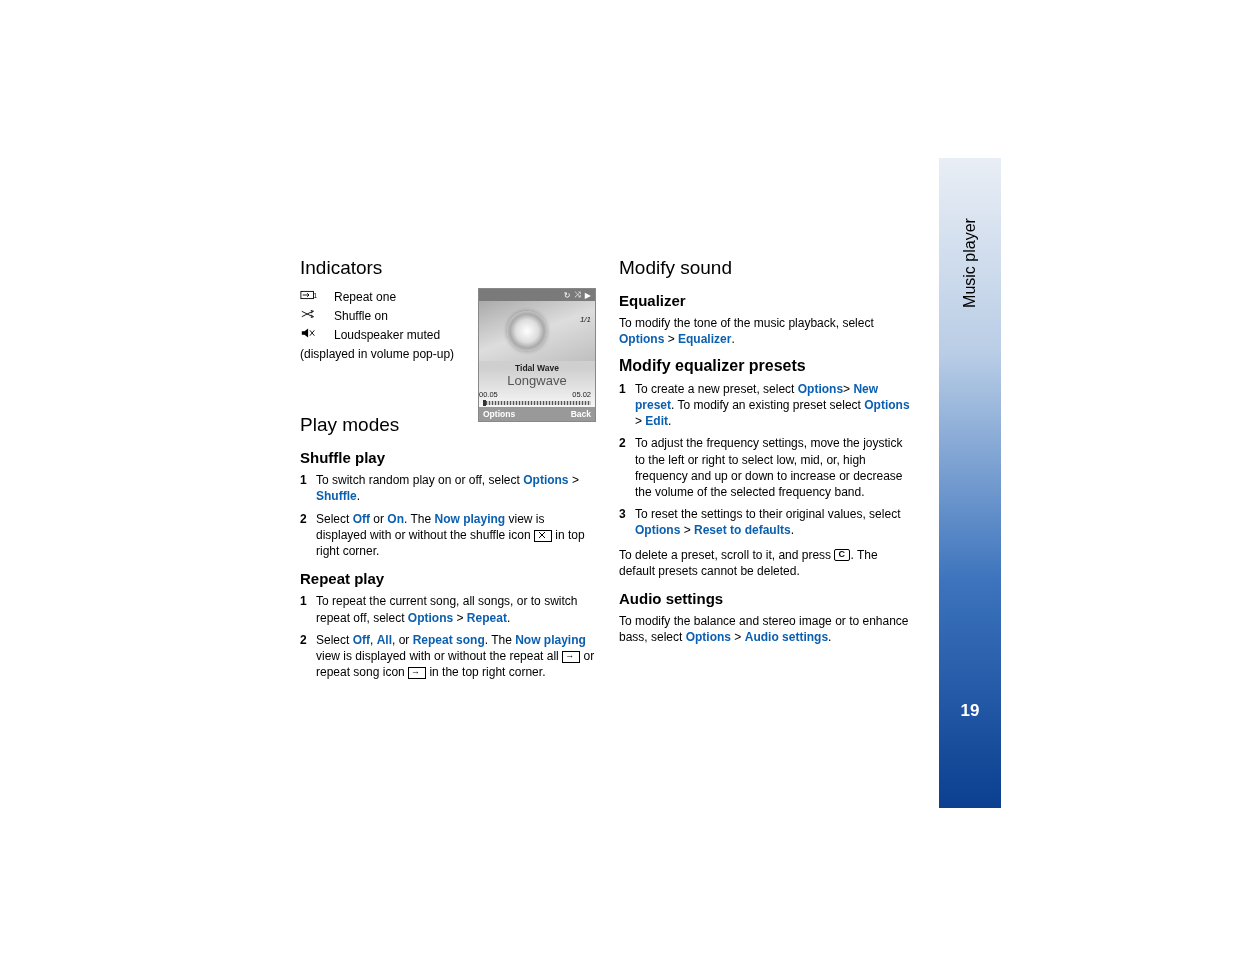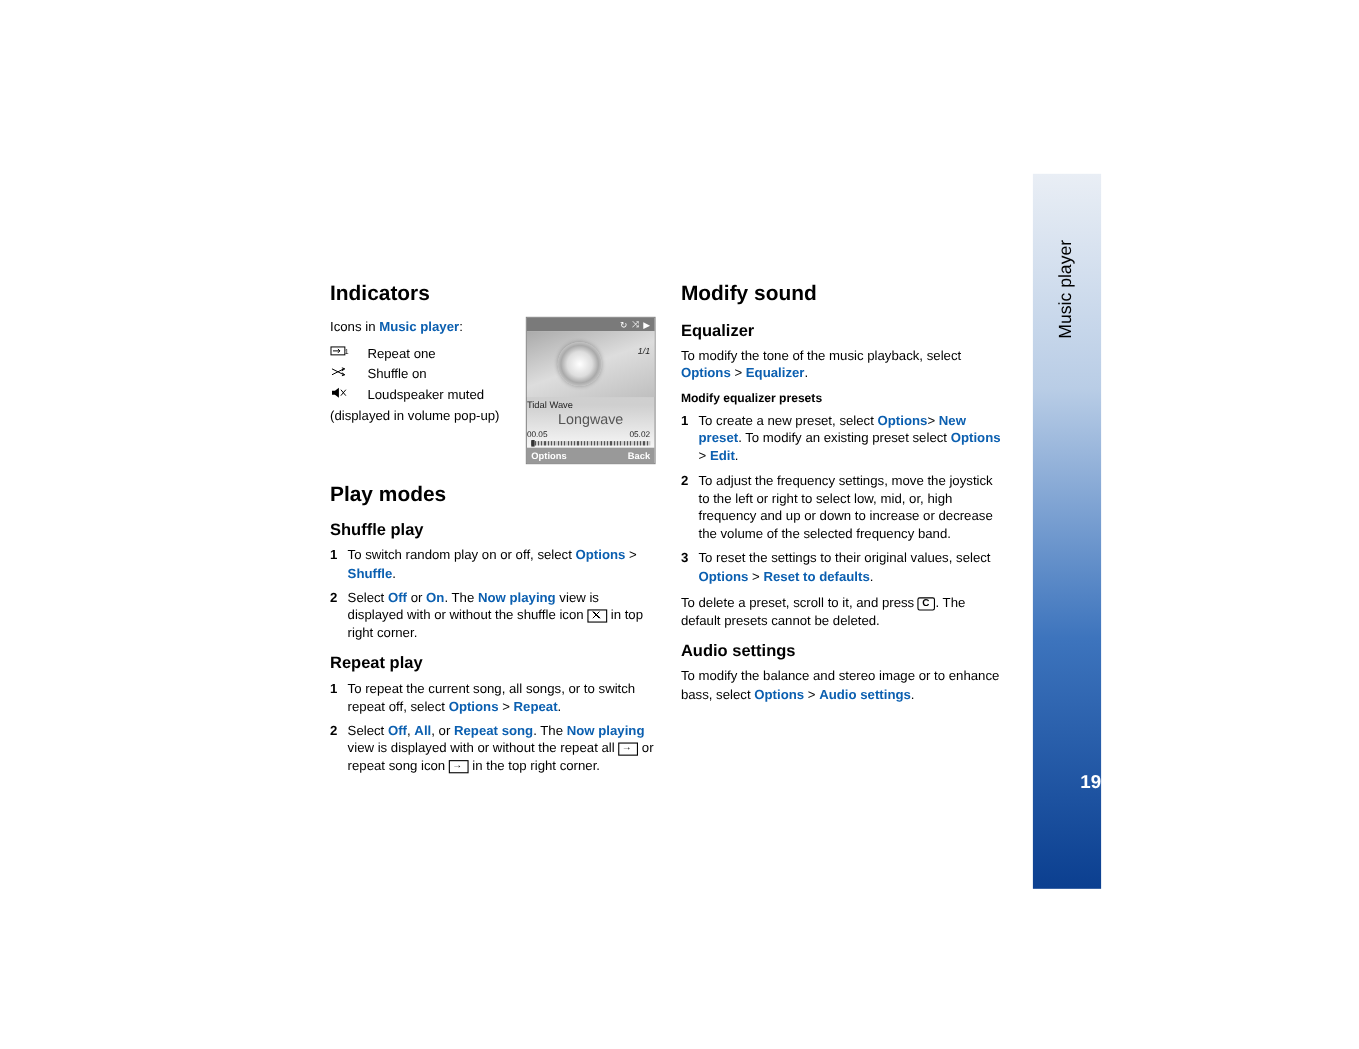--- a/index.html
+++ b/index.html
@@ -20,30 +20,30 @@
     display: flex;
     gap: 24px;
   }
   .col {
     width: 295px;
     font-size: 12px;
     line-height: 1.35;
   }
   h2 {
     font-size: 19px;
-    font-weight: bold;
+    font-weight: normal;
     margin: 0 0 8px 0;
   }
   h3 {
     font-size: 15px;
     font-weight: bold;
     margin: 10px 0 4px 0;
   }
   h4 {
-    font-size: 11px;
+    font-size: 16px;
     font-weight: bold;
     margin: 8px 0 4px 0;
   }
   p {
     margin: 0 0 8px 0;
   }
   .link {
     color: #0b5fb0;
     font-weight: bold;
   }
@@ -109,22 +109,22 @@
     background: radial-gradient(circle,#fff 0%,#ddd 40%,#aaa 60%,#fff 100%);
     box-shadow: 0 0 4px rgba(0,0,0,.3);
   }
   .shot .counter {
     position: absolute;
     right: 4px;
     top: 14px;
     font-size: 8px;
   }
   .shot .song {
-    text-align: left;
-    font-weight: normal;
+    text-align: center;
+    font-weight: bold;
     font-size: 8.5px;
     padding-top: 2px;
   }
   .shot .artist {
     text-align: center;
     font-size: 13px;
     color: #555;
   }
   .shot .prog {
     display: flex;
@@ -170,21 +170,21 @@
     transform: translateX(-50%) rotate(-90deg);
     transform-origin: center;
     font-size: 16px;
     color: #000;
     white-space: nowrap;
   }
   .side .pg {
     position: absolute;
     bottom: 87px;
     left: 0; right: 0;
-    text-align: right;
+    text-align: center;
     color: #fff;
     font-weight: bold;
     font-size: 17px;
   }
   
   .inline-ic {
     display: inline-block;
     vertical-align: middle;
     width: 16px;
     height: 10px;
@@ -224,23 +224,20 @@
 
 <div class="side">
   <div class="label">Music player</div>
   <div class="pg">19</div>
 </div>
 
 <div class="page">
 
   <div class="col">
     <h2>Indicators</h2>
-    <p>
-      <span>Icons in </span><span class="link">Music player</span><span>:</span>
-    </p>
 
     <div class="indicator-row">
       <span class="ic"><svg viewBox="0 0 20 12">
             <rect x="1" y="2" width="14" height="8" fill="#fff" stroke="#000"></rect>
             <path d="M3 6 L10 6 M8 4 L10 6 L8 8" stroke="#000" fill="none"></path>
             <text x="15" y="9" font-size="7">1</text>
           </svg></span>
       <span>Repeat one</span>
     </div>
     <div class="indicator-row">

